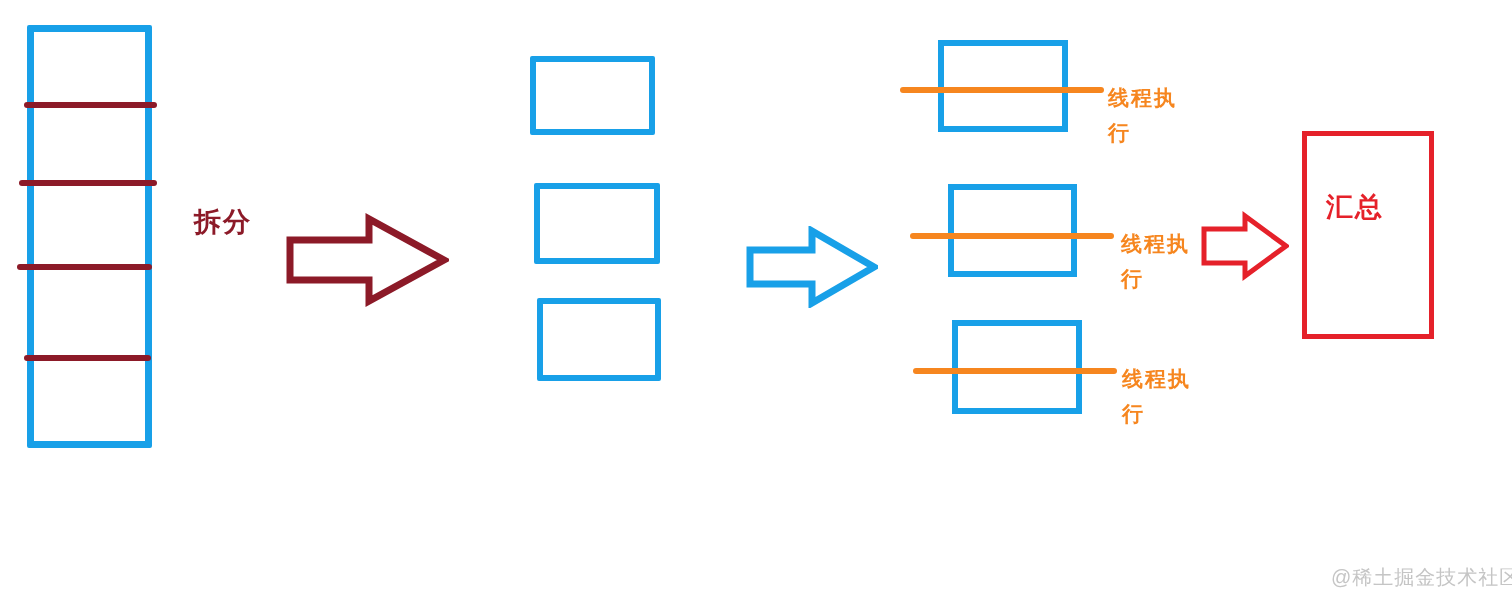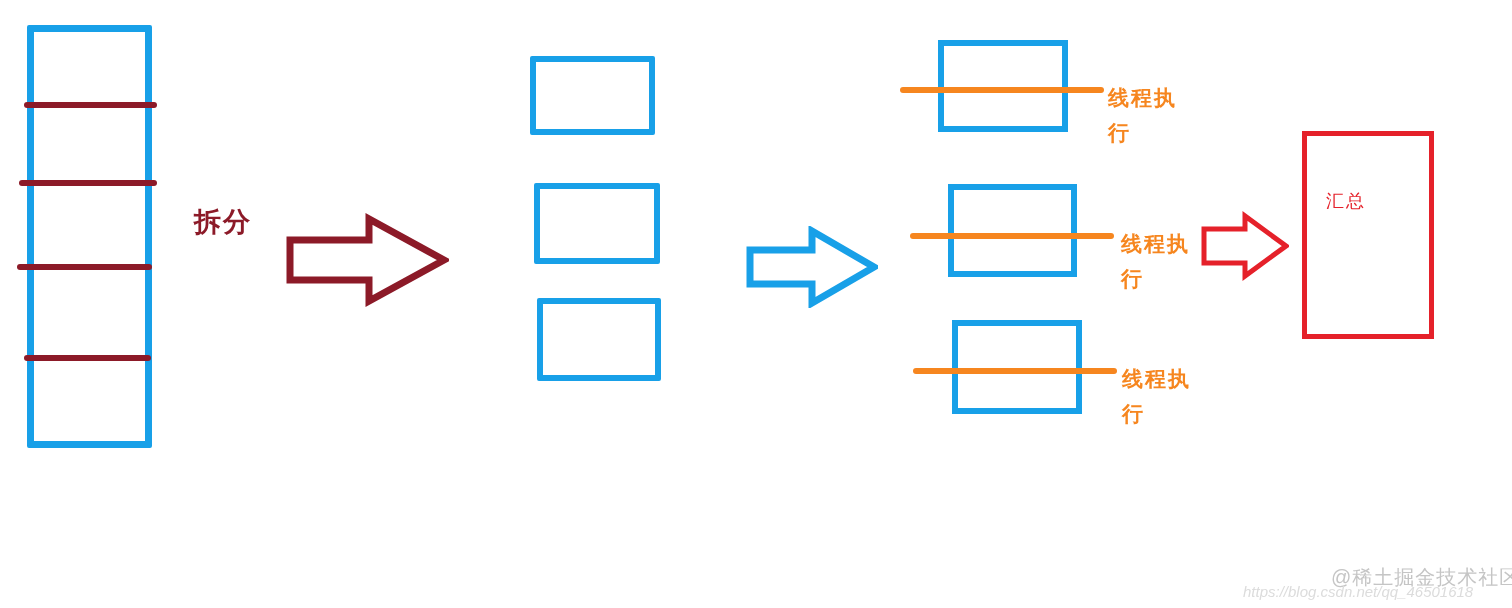--- a/index.html
+++ b/index.html
@@ -99,22 +99,22 @@
   
   .summary-rect {
     left: 1302px; top: 131px;
     width: 132px; height: 208px;
     border: 5px solid var(--red);
     box-sizing: border-box;
   }
   .summary-label {
     left: 1326px; top: 189px;
     color: var(--red);
-    font-size: 18px;
-    font-weight: normal;
+    font-size: 27px;
+    font-weight: bold;
     letter-spacing: 2px;
     text-align: right;
   }
 
   
   .wm-community {
     left: 1331px; top: 564px;
     color: var(--wm-gray);
     font-size: 20px;
     letter-spacing: 1px;
@@ -187,15 +187,14 @@
   <div class="abs" style="left:1201px; top:211px;">
     <svg class="arrow-svg" width="88" height="70" viewBox="0 0 88 70">
       <polygon points="3,18 44,18 44,5 85,35 44,65 44,52 3,52" fill="#ffffff" stroke="#E5212A" stroke-width="5" stroke-linejoin="miter"></polygon>
     </svg>
   </div>
 
   <div class="abs summary-rect"></div>
   <div class="abs summary-label">汇总</div>
 
   <div class="abs wm-community">@稀土掘金技术社区</div>
-  <div class="abs wm-url">https://blog.csdn.net/qq_46501618</div>
 
 </div>
 
 </body></html>

